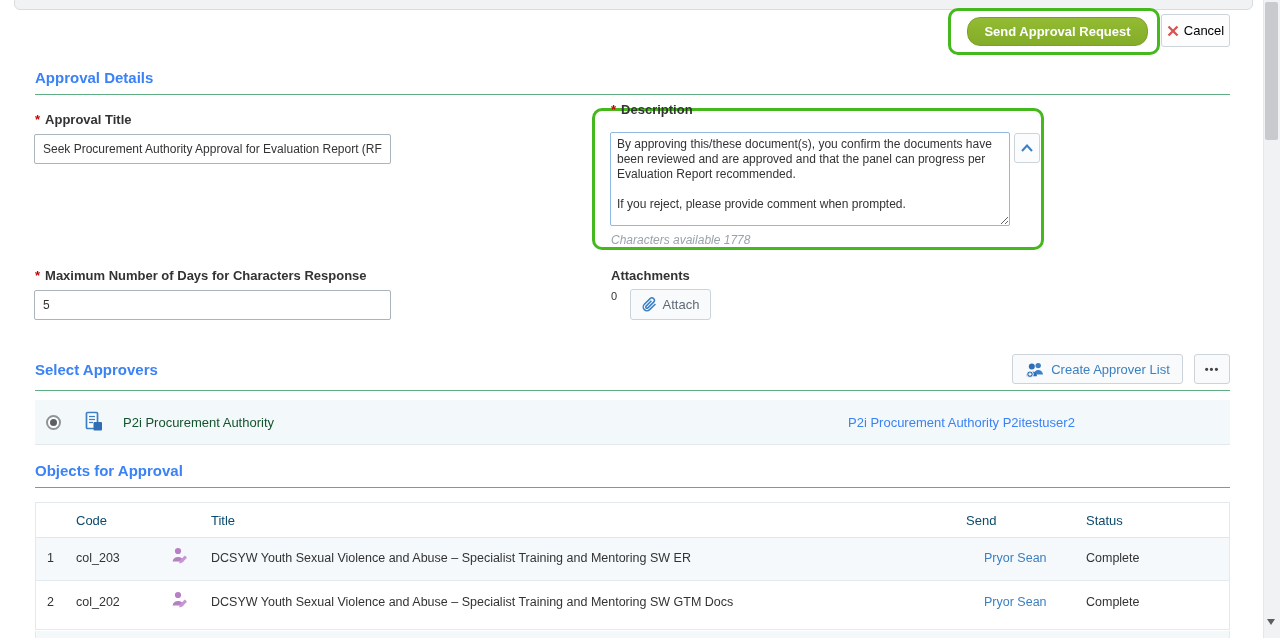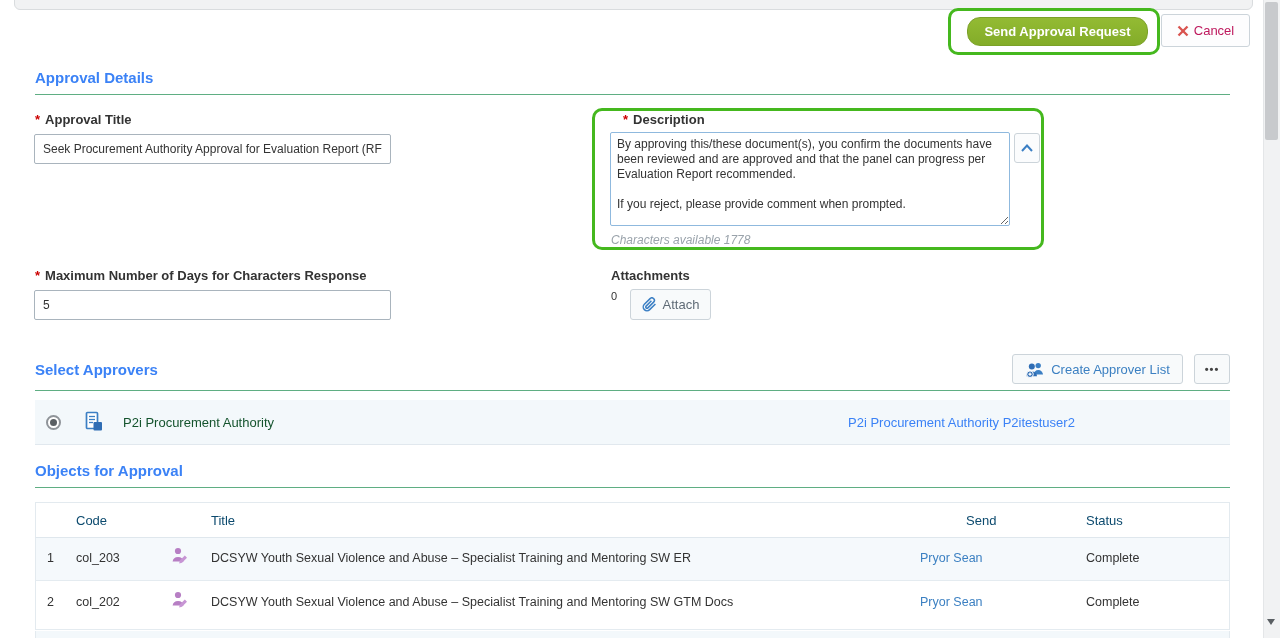--- a/index.html
+++ b/index.html
@@ -12,22 +12,22 @@
     background:#f1f2f3; border:1px solid #d9dcde; border-radius:0 0 6px 6px; }
 
   
   .hl-box { position:absolute; border:3px solid #45b81e; border-radius:10px; background:transparent; }
   .hl-send { left:948px; top:8px; width:212px; height:47px; }
   .hl-desc { left:592px; top:108px; width:452px; height:142px; }
 
   .btn-green { position:absolute; left:967px; top:17px; width:181px; height:29px;
     background:linear-gradient(#93bb33,#83ac29); border:1px solid #7ba128; border-radius:13px;
     color:#fff; font-weight:bold; font-size:13px; font-family:inherit; cursor:pointer; }
-  .btn-cancel { position:absolute; left:1161px; top:14px; width:89px; height:33px;
-    background:#fdfdfe; border:1px solid #ccd4da; border-radius:3px; color:#be185d;
+  .btn-cancel { position:absolute; left:1161px; top:14px; width:69px; height:33px;
+    background:#fdfdfe; border:1px solid #ccd4da; border-radius:3px; color:#000000;
     font-size:13px; font-family:inherit; cursor:pointer; display:flex; align-items:center; justify-content:center; gap:5px; }
 
   .sec-h { position:absolute; font-size:15px; font-weight:bold; color:#3b82f6; }
   .sec-hr { position:absolute; left:35px; width:1195px; height:0; border-top:1px solid #5fae83; }
 
   .fld-label { position:absolute; font-size:13px; font-weight:bold; color:#333; }
   .req { color:#cc0000; margin-right:5px; font-weight:bold; }
   .txt-input { position:absolute; height:30px; border:1px solid #a9b4bd; border-radius:2px;
     font-size:12px; font-family:inherit; color:#333; padding:0 8px; background:#fff; }
 
@@ -60,21 +60,21 @@
 
   .tbl { position:absolute; left:35px; top:502px; width:1195px; }
   .tbl-head { position:relative; height:36px; border-top:1px solid #e3eaef; border-bottom:1px solid #dfe7ed;
     border-left:1px solid #e3eaef; border-right:1px solid #e3eaef; }
   .tbl-head span { position:absolute; top:10px; font-size:13px; color:#0c4a6e; }
   .row { position:relative; border-bottom:1px solid #e4ebf0; border-left:1px solid #e3eaef; border-right:1px solid #e3eaef; }
   .row1 { height:43px; background:#f5f9fc; }
   .row2 { height:49px; background:#fff; }
   .cell { position:absolute; font-size:12.5px; color:#333; }
   .c-num  { left:11px; } .c-code { left:40px; } .c-icon { left:135px; }
-  .c-title{ left:175px; } .c-owner{ left:884px; color:#3c80c2; cursor:pointer; } .c-status{ left:1050px; }
+  .c-title{ left:175px; } .c-owner{ left:948px; color:#3c80c2; cursor:pointer; } .c-status{ left:1050px; }
   .row1 .cell { top:13px; } .row2 .cell { top:14px; }
   .row1 .c-icon { top:8px; } .row2 .c-icon { top:9px; }
   .row-partial { position:absolute; left:35px; top:631px; width:1195px; height:7px; background:#f3f8fb;
     border-left:1px solid #e3eaef; border-right:1px solid #e3eaef; }
 
   
   .sb-track { position:absolute; right:0; top:0; width:17px; height:638px; background:#f1f2f3; border-left:1px solid #e4e6e8; }
   .sb-thumb { position:absolute; right:2px; top:2px; width:13px; height:138px; background:#c8cacd; border-radius:2px; }
   .sb-down { position:absolute; right:5px; top:619px; width:0; height:0;
     border-left:4px solid transparent; border-right:4px solid transparent; border-top:6px solid #5a5f63; }
@@ -100,21 +100,21 @@
 
   <div class="sec-h" style="left:35px; top:69px;">Approval Details</div>
   <div class="sec-hr" style="top:94px;"></div>
 
   <div class="fld-label" style="left:35px; top:112px;">
     <span class="req">*</span><span>Approval Title</span>
   </div>
   <input class="txt-input" style="left: 34px; top: 134px; width: 357px;" value="Seek Procurement Authority Approval for Evaluation Report (RFC">
 
   <div class="hl-box hl-desc"></div>
-  <div class="fld-label" style="left:611px; top:112px;margin-left:12px;">
+  <div class="fld-label" style="left:611px; top:102px;">
     <span class="req">*</span><span>Description</span>
   </div>
   <textarea class="desc-area" style="">By approving this/these document(s), you confirm the documents have been reviewed and are approved and that the panel can progress per Evaluation Report recommended.
 
 If you reject, please provide comment when prompted.</textarea>
   <button class="chev-btn">
     <svg width="12" height="8" viewBox="0 0 12 8">
       <polyline points="1,7 6,1.5 11,7" fill="none" stroke="#3b7fc4" stroke-width="2"></polyline>
     </svg>
   </button>

